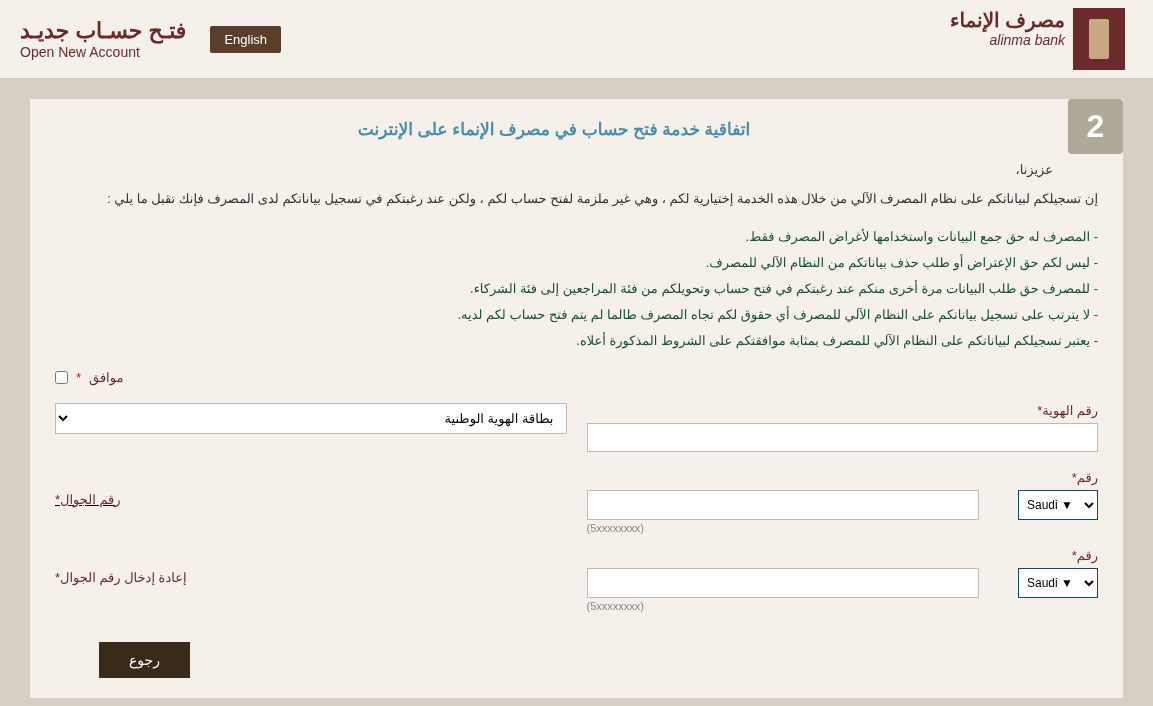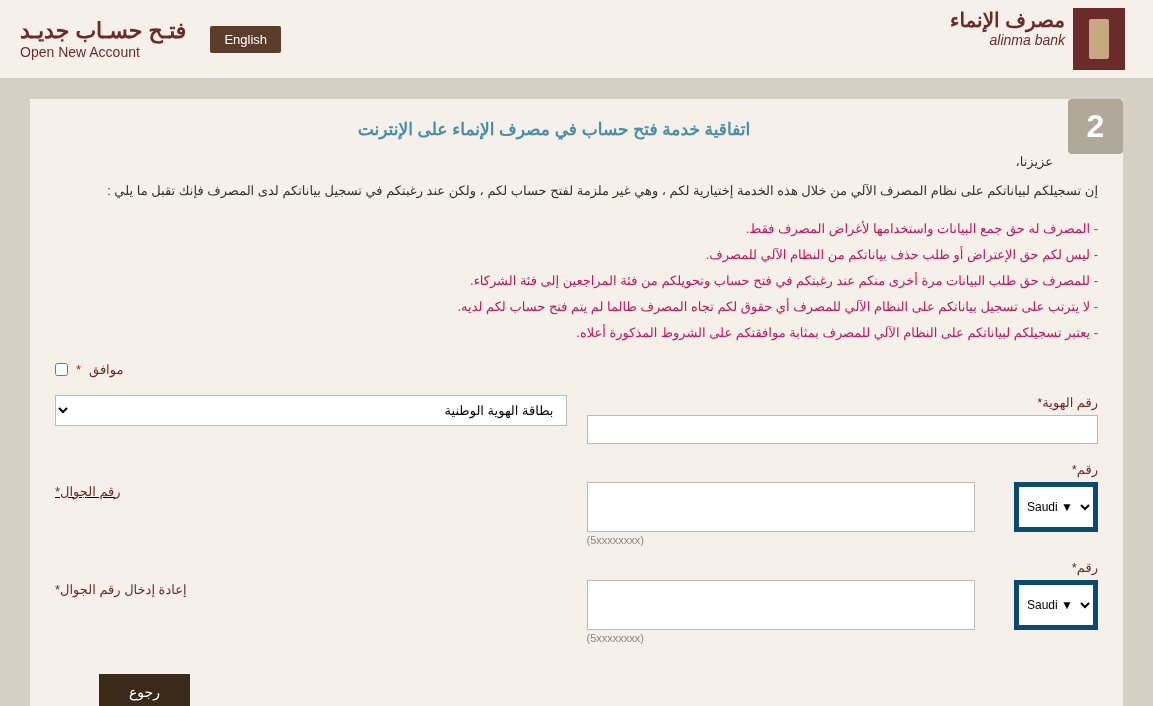--- a/index.html
+++ b/index.html
@@ -119,40 +119,40 @@
     .content-box {
       background: #f5f0ea;
       padding: 20px 25px;
       direction: rtl;
     }
 
     .agreement-title {
       color: #4a8fa8;
       font-size: 17px;
       text-align: center;
-      margin-bottom: 14px;
+      margin-bottom: 22px;
       font-weight: bold;
     }
 
     .greeting {
       color: #333;
       font-size: 13px;
       margin-bottom: 10px;
     }
 
     .agreement-text {
       color: #333;
       font-size: 13px;
       line-height: 1.9;
       text-align: right;
       margin-bottom: 12px;
     }
 
     .bullet-list {
-      color: #be185d;
+      color: #14532d;
       font-size: 13px;
       line-height: 2;
       text-align: right;
       margin-bottom: 16px;
     }
 
     .bullet-list li {
       list-style: none;
     }
 
@@ -206,22 +206,22 @@
     .mobile-input {
       flex: 1;
       padding: 6px 8px;
       border: 1px solid #bbb;
       background: white;
       font-size: 13px;
       direction: ltr;
     }
 
     .country-select {
-      padding: 12px 4px;
-      border: 5px solid #0c4a6e;
+      padding: 6px 4px;
+      border: 1px solid #0c4a6e;
       background: white;
       font-size: 12px;
       cursor: pointer;
       min-width: 80px;
       margin-left: 33px;
     }
 
     .hint-text {
       color: #888;
       font-size: 11px;

